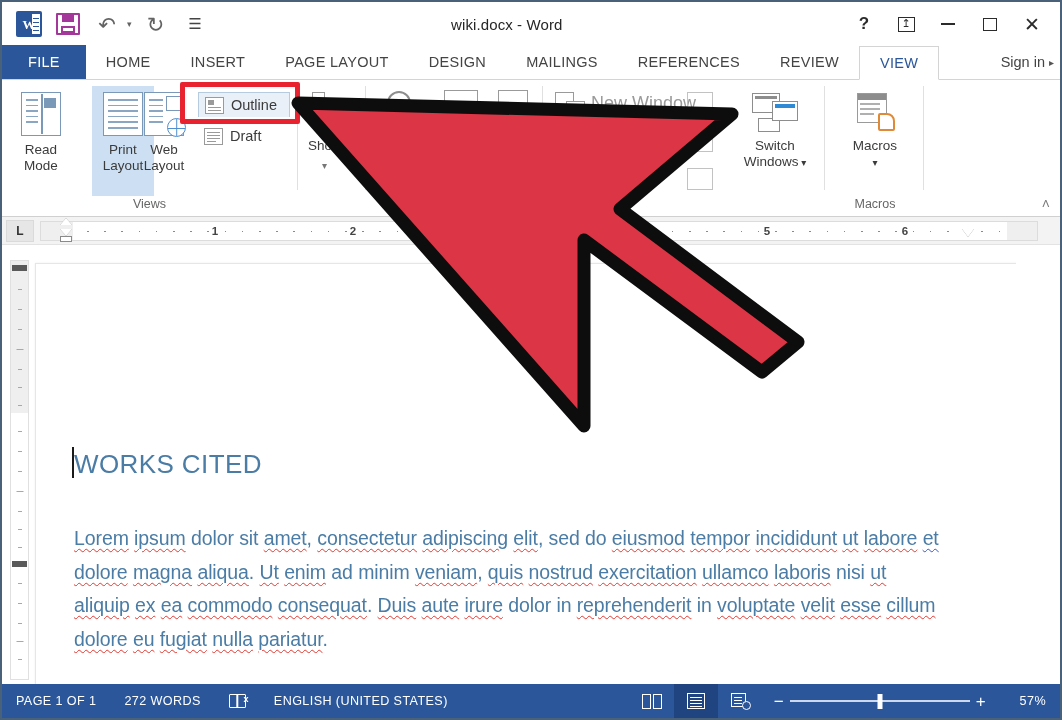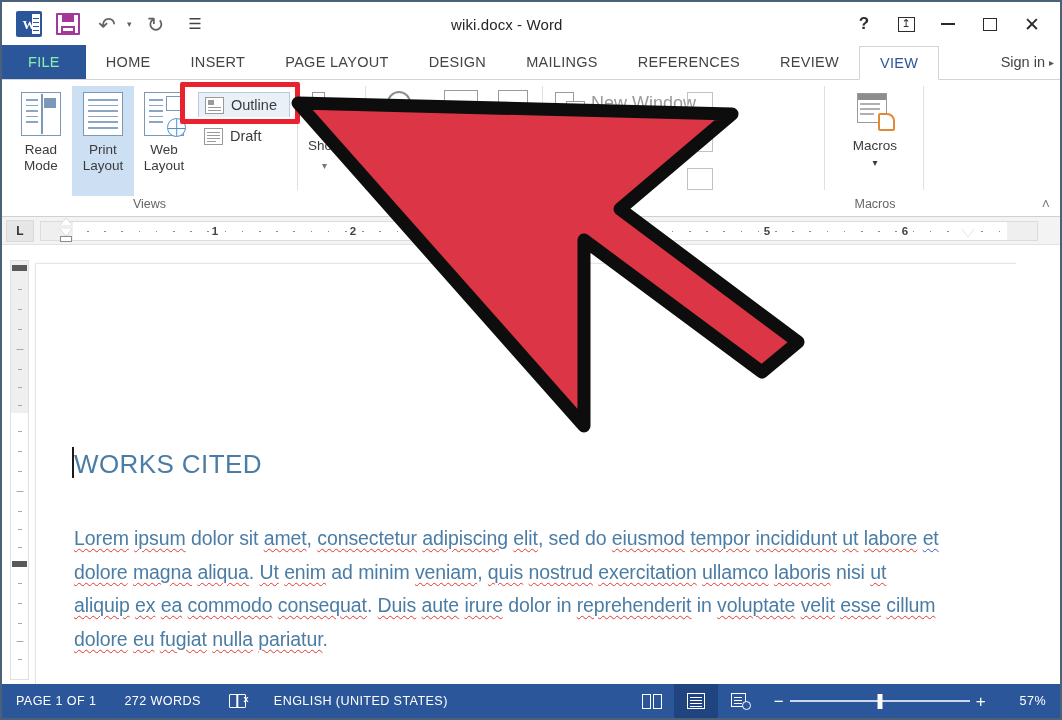--- a/index.html
+++ b/index.html
@@ -84,21 +84,21 @@
     display: flex; align-items: flex-end;
     border-bottom: 1px solid #d4d4d4;
   }
   .tab {
     height: 34px; padding: 0 20px;
     display: flex; align-items: center;
     font-size: 14.5px; color: #444; letter-spacing: .3px;
     white-space: nowrap;
   }
   .tab.file {
-    background: #2b579a; color: #86efac;
+    background: #2b579a; color: #ffffff;
     padding: 12px 26px; height: 34px;
   }
   .tab.active {
     color: #2b579a;
     background: #fff;
     border: 1px solid #d4d4d4;
     border-bottom: 1px solid #fff;
     margin-bottom: -1px;
     position: relative; z-index: 3;
   }
@@ -127,21 +127,21 @@
 
   
   .bigbtn {
     position: absolute; top: 6px;
     width: 62px; height: 110px;
     display: flex; flex-direction: column; align-items: center;
     padding-top: 6px;
     font-size: 13.5px; color: #3b3b3b; line-height: 1.18;
     text-align: center;
   }
-  .bigbtn.sel { background: #cde0f3; }
+  .bigbtn.sel { background: #cde0f3; margin-left: 20px; }
   .bigbtn .lbl { margin-top: 6px; }
 
   .pg-ico { width: 40px; height: 44px; position: relative; }
   .pg-ico .sheet {
     position: absolute; inset: 0; border: 1.6px solid #7a98b8; background: #fff;
   }
   .pg-ico .lines { position: absolute; left: 5px; right: 5px; top: 7px; }
   .pg-ico .lines i { display: block; height: 1.6px; background: #8aa6c2; margin-bottom: 4px; }
 
   .read-ico .sheet { border-color: #7a98b8; }
@@ -525,20 +525,31 @@
         <span class="winico">
             <span class="w1"></span>
             <span class="w2"></span>
           </span>
         <span class="obscured" style="font-size:18px;">New Window</span>
       </div>
       <div style="position:absolute; left:140px; top:12px; width:26px; height:22px; border:1.6px solid #c2c2c2;"></div>
       <div style="position:absolute; left:140px; top:50px; width:26px; height:22px; border:1.6px solid #c2c2c2;"></div>
       <div style="position:absolute; left:140px; top:88px; width:26px; height:22px; border:1.6px solid #c2c2c2;"></div>
 
+      <div class="bigbtn" style="left:185px; width:86px;">
+        <span class="switch-ico">
+          <span class="a"></span>
+            <span class="c"></span>
+            <span class="b"></span>
+        </span>
+        <span class="lbl">
+          <span>Switch</span><br>
+          <span>Windows</span><span style="font-size:10px"> ▾</span>
+        </span>
+      </div>
       <div class="glabel" style="left:40px; right:auto; width:120px; text-align:left;">Window</div>
     </div>
     <div class="gsep" style="left:822px;"></div>
 
     <div class="rgroup" style="left:827px; width:92px;">
       <div class="bigbtn" style="left:12px; width:68px;">
         <span class="macro-ico">
           <span class="sht"></span>
           <span class="row" style="top:11px; width:20px;"></span>
           <span class="row" style="top:16px; width:20px;"></span>

